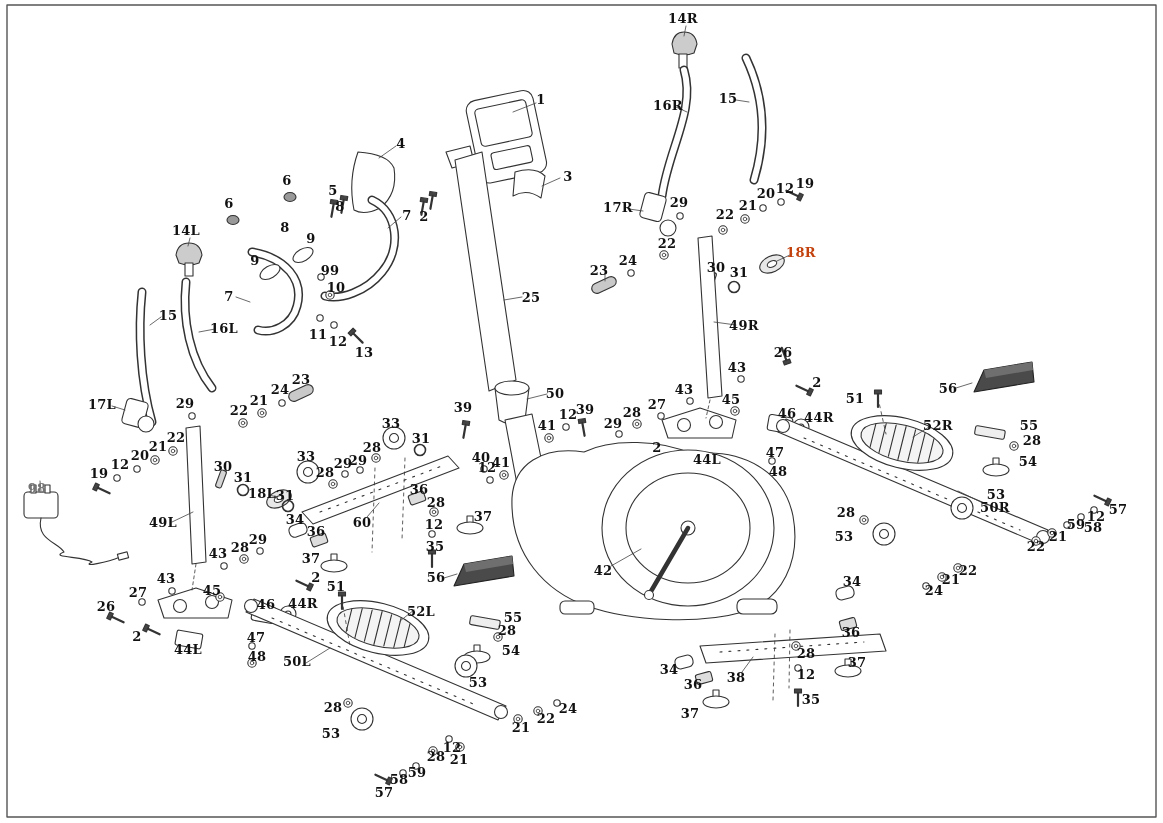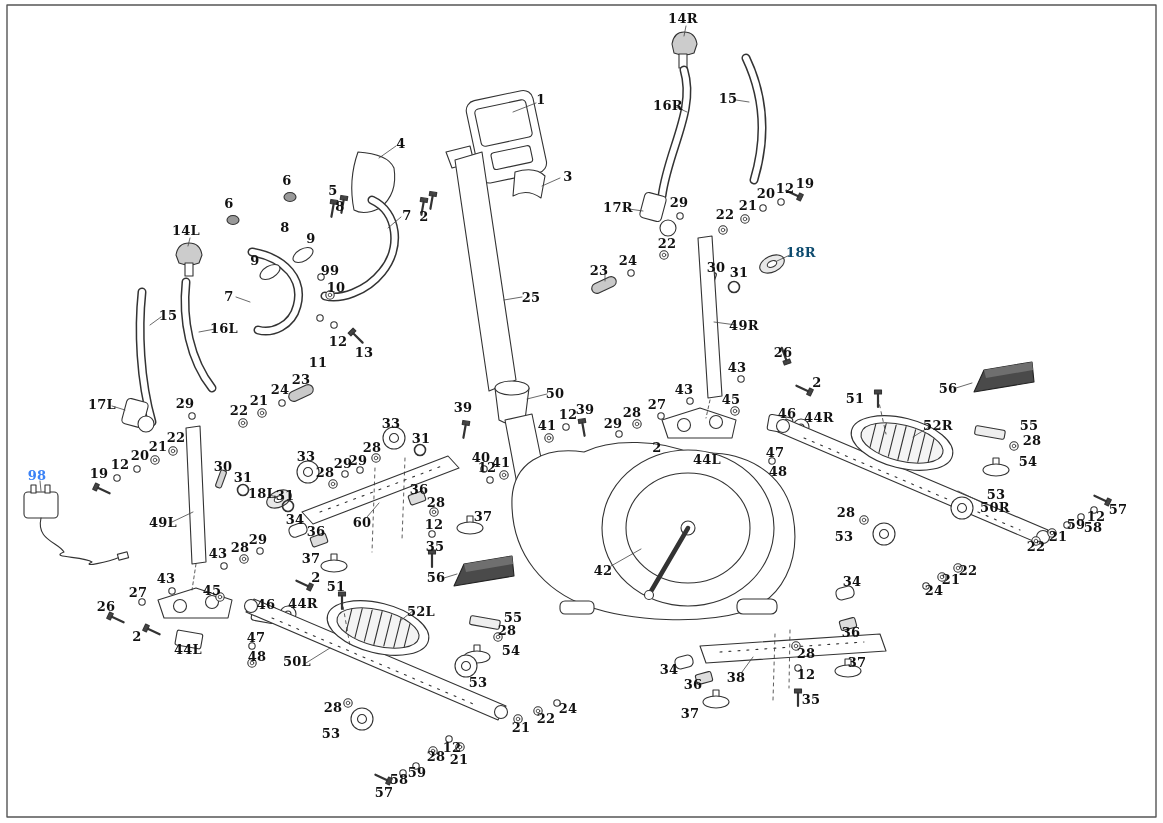--- a/index.html
+++ b/index.html
@@ -384,36 +384,36 @@
       <div class="part-label" style="left: 285px; top: 227px; color: rgb(17, 17, 17);">8</div>
       <div class="part-label" style="left: 311px; top: 238px; color: rgb(17, 17, 17);">9</div>
       <div class="part-label" style="left: 186px; top: 230px; color: rgb(17, 17, 17);">14L</div>
       <div class="part-label" style="left: 255px; top: 260px; color: rgb(17, 17, 17);">9</div>
       <div class="part-label" style="left: 330px; top: 270px; color: rgb(17, 17, 17);">99</div>
       <div class="part-label" style="left: 336px; top: 287px; color: rgb(17, 17, 17);">10</div>
       <div class="part-label" style="left: 229px; top: 296px; color: rgb(17, 17, 17);">7</div>
       <div class="part-label" style="left: 531px; top: 297px; color: rgb(17, 17, 17);">25</div>
       <div class="part-label" style="left: 168px; top: 315px; color: rgb(17, 17, 17);">15</div>
       <div class="part-label" style="left: 224px; top: 328px; color: rgb(17, 17, 17);">16L</div>
-      <div class="part-label" style="left: 318px; top: 334px; color: rgb(17, 17, 17); margin-top: 28px;">11</div>
+      <div class="part-label" style="left: 318px; top: 334px; color: rgb(17, 17, 17);">11</div>
       <div class="part-label" style="left: 338px; top: 341px; color: rgb(17, 17, 17);">12</div>
       <div class="part-label" style="left: 364px; top: 352px; color: rgb(17, 17, 17);">13</div>
       <div class="part-label" style="left: 618px; top: 207px; color: rgb(17, 17, 17);">17R</div>
       <div class="part-label" style="left: 679px; top: 202px; color: rgb(17, 17, 17);">29</div>
       <div class="part-label" style="left: 725px; top: 214px; color: rgb(17, 17, 17);">22</div>
       <div class="part-label" style="left: 748px; top: 205px; color: rgb(17, 17, 17);">21</div>
       <div class="part-label" style="left: 766px; top: 193px; color: rgb(17, 17, 17);">20</div>
       <div class="part-label" style="left: 785px; top: 188px; color: rgb(17, 17, 17);">12</div>
       <div class="part-label" style="left: 805px; top: 183px; color: rgb(17, 17, 17);">19</div>
       <div class="part-label" style="left: 599px; top: 270px; color: rgb(17, 17, 17);">23</div>
       <div class="part-label" style="left: 628px; top: 260px; color: rgb(17, 17, 17);">24</div>
       <div class="part-label" style="left: 667px; top: 243px; color: rgb(17, 17, 17);">22</div>
       <div class="part-label" style="left: 716px; top: 267px; color: rgb(17, 17, 17);">30</div>
       <div class="part-label" style="left: 739px; top: 272px; color: rgb(17, 17, 17);">31</div>
-      <div class="part-label" style="left: 801px; top: 252px; color: #0c4a6e;">18R</div>
+      <div class="part-label" style="left: 801px; top: 252px; color: #c2410c;">18R</div>
       <div class="part-label" style="left: 744px; top: 325px; color: rgb(17, 17, 17);">49R</div>
       <div class="part-label" style="left: 783px; top: 352px; color: rgb(17, 17, 17);">26</div>
       <div class="part-label" style="left: 737px; top: 367px; color: rgb(17, 17, 17);">43</div>
       <div class="part-label" style="left: 684px; top: 389px; color: rgb(17, 17, 17);">43</div>
       <div class="part-label" style="left: 817px; top: 382px; color: rgb(17, 17, 17);">2</div>
       <div class="part-label" style="left: 731px; top: 399px; color: rgb(17, 17, 17);">45</div>
       <div class="part-label" style="left: 787px; top: 413px; color: rgb(17, 17, 17);">46</div>
       <div class="part-label" style="left: 819px; top: 417px; color: rgb(17, 17, 17);">44R</div>
       <div class="part-label" style="left: 657px; top: 404px; color: rgb(17, 17, 17);">27</div>
       <div class="part-label" style="left: 632px; top: 412px; color: rgb(17, 17, 17);">28</div>
@@ -461,21 +461,21 @@
       <div class="part-label" style="left: 285px; top: 495px; color: rgb(17, 17, 17);">31</div>
       <div class="part-label" style="left: 262px; top: 493px; color: rgb(17, 17, 17);">18L</div>
       <div class="part-label" style="left: 295px; top: 519px; color: rgb(17, 17, 17);">34</div>
       <div class="part-label" style="left: 362px; top: 522px; color: rgb(17, 17, 17);">60</div>
       <div class="part-label" style="left: 316px; top: 531px; color: rgb(17, 17, 17);">36</div>
       <div class="part-label" style="left: 436px; top: 502px; color: rgb(17, 17, 17);">28</div>
       <div class="part-label" style="left: 434px; top: 524px; color: rgb(17, 17, 17);">12</div>
       <div class="part-label" style="left: 435px; top: 546px; color: rgb(17, 17, 17);">35</div>
       <div class="part-label" style="left: 483px; top: 516px; color: rgb(17, 17, 17);">37</div>
       <div class="part-label" style="left: 311px; top: 558px; color: rgb(17, 17, 17);">37</div>
-      <div class="part-label" style="left: 37px; top: 475px; color: #3b82f6;">98</div>
+      <div class="part-label" style="left: 37px; top: 488px; color: #737373;">98</div>
       <div class="part-label" style="left: 99px; top: 473px; color: rgb(17, 17, 17);">19</div>
       <div class="part-label" style="left: 120px; top: 464px; color: rgb(17, 17, 17);">12</div>
       <div class="part-label" style="left: 140px; top: 455px; color: rgb(17, 17, 17);">20</div>
       <div class="part-label" style="left: 158px; top: 446px; color: rgb(17, 17, 17);">21</div>
       <div class="part-label" style="left: 176px; top: 437px; color: rgb(17, 17, 17);">22</div>
       <div class="part-label" style="left: 185px; top: 403px; color: rgb(17, 17, 17);">29</div>
       <div class="part-label" style="left: 102px; top: 404px; color: rgb(17, 17, 17);">17L</div>
       <div class="part-label" style="left: 239px; top: 410px; color: rgb(17, 17, 17);">22</div>
       <div class="part-label" style="left: 259px; top: 400px; color: rgb(17, 17, 17);">21</div>
       <div class="part-label" style="left: 280px; top: 389px; color: rgb(17, 17, 17);">24</div>

